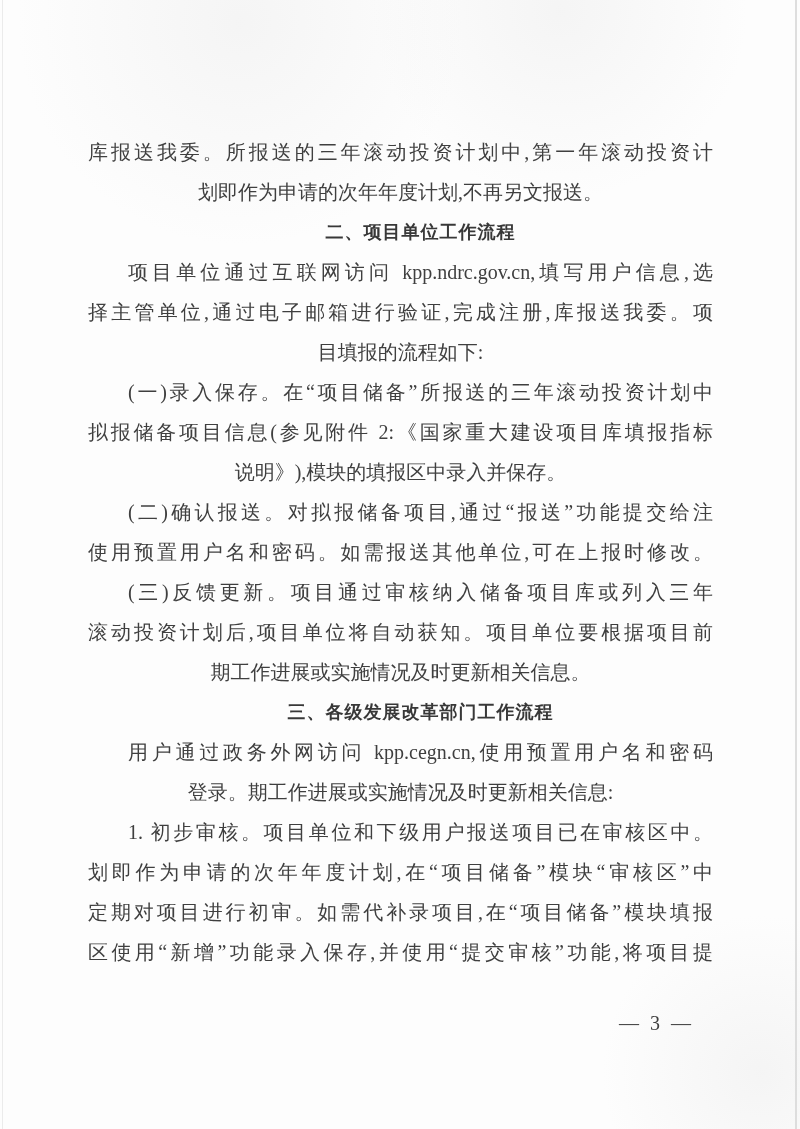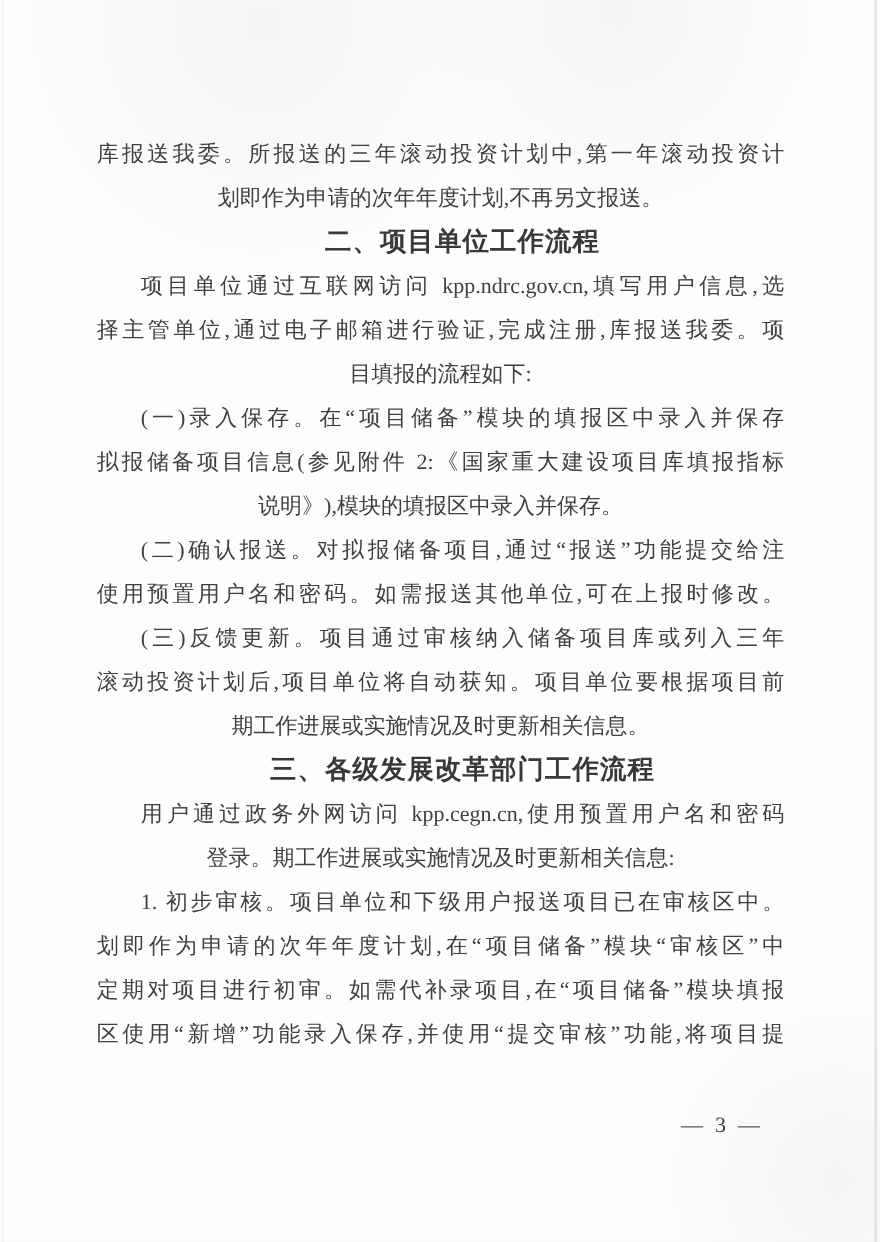--- a/index.html
+++ b/index.html
@@ -17,40 +17,40 @@
   }
   .scan-edge-right{
     position:absolute;top:0;left:795px;width:2px;height:1129px;
     background:#d6d6d6;opacity:.8;
   }
   .scan-edge-left{
     position:absolute;top:0;left:2px;width:1px;height:1129px;
     background:#e3e3e3;opacity:.7;
   }
   .doc{
-    position:absolute;left:88px;top:120px;width:625px;
+    position:absolute;left:88px;top:132px;width:625px;
   }
   .ln{
     height:40px;line-height:40px;
     font-size:20px;color:#3f3f3f;
     text-align:center;
     overflow:hidden;
     white-space:nowrap;
   }
   .j{
     white-space:normal;
     text-align:justify;
     text-align-last:justify;
     word-break:break-all;
   }
   .ind{padding-left:40px;}
   .h{
     font-family:"Liberation Sans","DejaVu Sans",sans-serif;
     font-weight:700;
-    font-size:24px;
+    font-size:18px;
     color:#383838;
     letter-spacing:1px;
   }
   .pagenum{
     position:absolute;top:1008px;right:106px;
     height:30px;line-height:30px;
     font-size:20px;color:#3f3f3f;
     letter-spacing:3px;
     font-family:"Liberation Serif","DejaVu Serif",serif;
   }
@@ -62,21 +62,21 @@
   <div class="scan-edge-left"></div>
   <div class="scan-edge-right"></div>
 
   <div class="doc">
     <div class="ln j">库报送我委。所报送的三年滚动投资计划中,第一年滚动投资计</div>
     <div class="ln">划即作为申请的次年年度计划,不再另文报送。</div>
     <div class="ln h ind">二、项目单位工作流程</div>
     <div class="ln j ind">项目单位通过互联网访问 kpp.ndrc.gov.cn,填写用户信息,选</div>
     <div class="ln j">择主管单位,通过电子邮箱进行验证,完成注册,库报送我委。项</div>
     <div class="ln">目填报的流程如下:</div>
-    <div class="ln j ind">(一)录入保存。在“项目储备”模块的填报区中录入并保存</div>
+    <div class="ln j ind">(一)录入保存。在“项目储备”所报送的三年滚动投资计划中</div>
     <div class="ln j">拟报储备项目信息(参见附件 2:《国家重大建设项目库填报指标</div>
     <div class="ln">说明》),模块的填报区中录入并保存。</div>
     <div class="ln j ind">(二)确认报送。对拟报储备项目,通过“报送”功能提交给注</div>
     <div class="ln j">使用预置用户名和密码。如需报送其他单位,可在上报时修改。</div>
     <div class="ln j ind">(三)反馈更新。项目通过审核纳入储备项目库或列入三年</div>
     <div class="ln j">滚动投资计划后,项目单位将自动获知。项目单位要根据项目前</div>
     <div class="ln">期工作进展或实施情况及时更新相关信息。</div>
     <div class="ln h ind">三、各级发展改革部门工作流程</div>
     <div class="ln j ind">用户通过政务外网访问 kpp.cegn.cn,使用预置用户名和密码</div>
     <div class="ln">登录。期工作进展或实施情况及时更新相关信息:</div>

